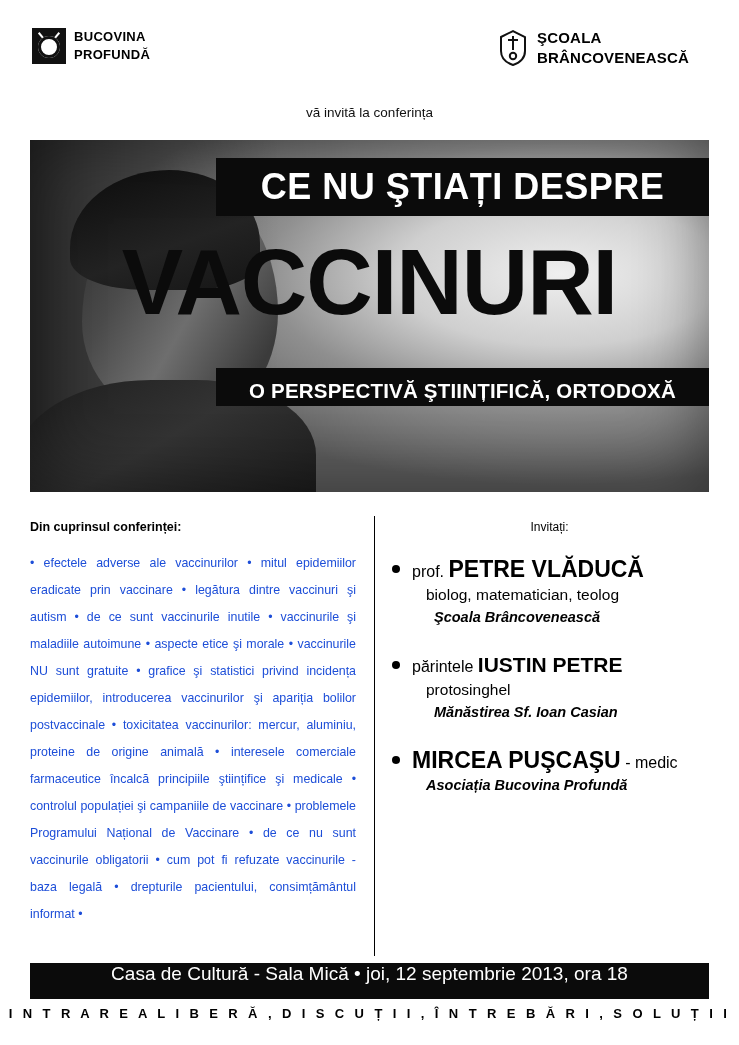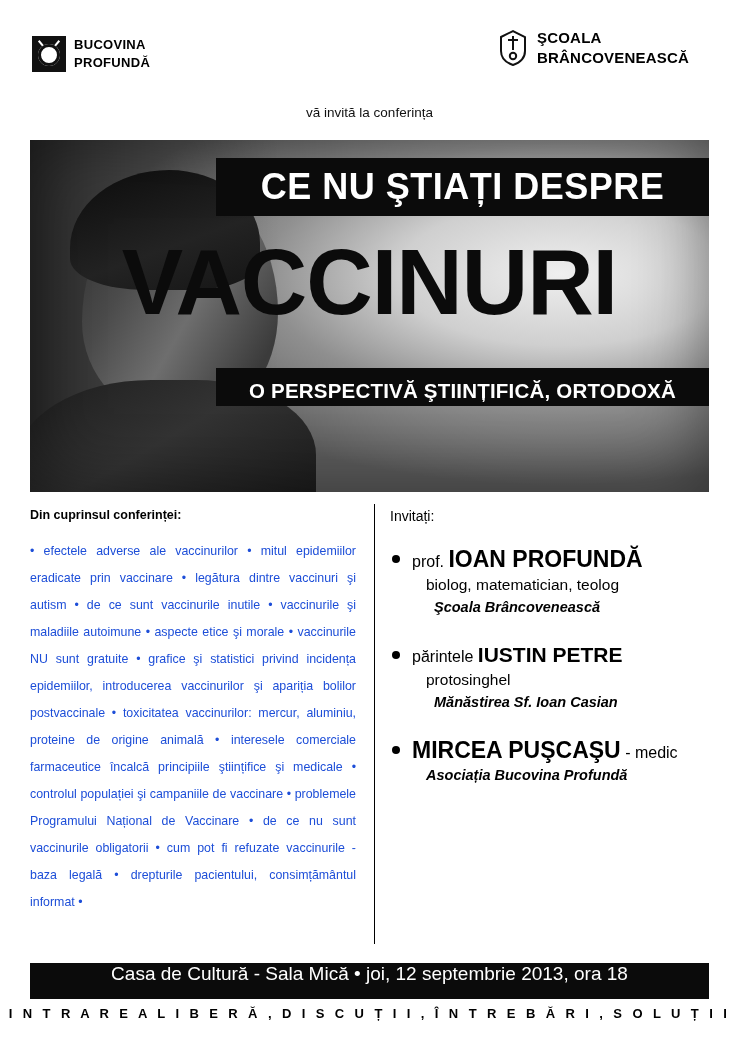--- a/index.html
+++ b/index.html
@@ -26,21 +26,21 @@
   .header {
     position: absolute;
     top: 28px;
     left: 0;
     width: 739px;
     height: 62px;
   }
   .org-left {
     position: absolute;
     left: 32px;
-    top: 8px;
+    top: 0;
     display: flex;
     align-items: center;
   }
   .logo-box {
     width: 34px;
     height: 36px;
     background: #111;
     position: relative;
     margin-right: 8px;
     flex: none;
@@ -211,21 +211,21 @@
     font-size: 20.5px;
     letter-spacing: 0.2px;
     white-space: nowrap;
     margin-top: 8px;
   }
 
   
   .lower {
     position: absolute;
     left: 30px;
-    top: 500px;
+    top: 512px;
     width: 679px;
     height: 445px;
   }
   .col-left {
     position: absolute;
     left: 0;
     top: 0;
     width: 338px;
     padding-right: 12px;
     box-sizing: border-box;
@@ -250,22 +250,22 @@
     color: #1d4ed8;
   }
 
   .col-right {
     position: absolute;
     left: 360px;
     top: 0;
     width: 319px;
   }
   .invitati {
-    text-align: left;
-    font-size: 14px;
+    text-align: center;
+    font-size: 12px;
     margin-top: 8px;
     margin-bottom: 24px;
   }
   .guest {
     margin-bottom: 26px;
     position: relative;
     padding-left: 22px;
   }
   .guest .bullet {
     position: absolute;
@@ -391,21 +391,21 @@
     </div>
 
     <div class="col-divider"></div>
 
     <div class="col-right">
       <div class="invitati">Invitați:</div>
 
       <div class="guest g1">
         <div class="bullet"></div>
         <div class="line1">
-          <span>prof. </span><span class="strong">IOAN PROFUNDĂ</span>
+          <span>prof. </span><span class="strong">PETRE VLĂDUCĂ</span>
         </div>
         <div class="line2">biolog, matematician, teolog</div>
         <div class="line3">Şcoala Brâncovenească</div>
       </div>
 
       <div class="guest g2">
         <div class="bullet"></div>
         <div class="line1">
           <span>părintele </span><span class="strong small">IUSTIN PETRE</span>
         </div>

